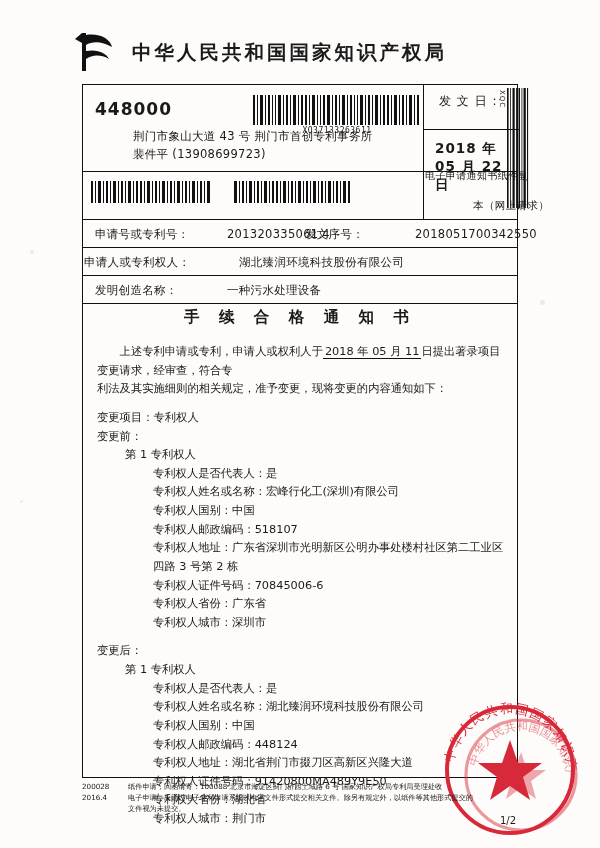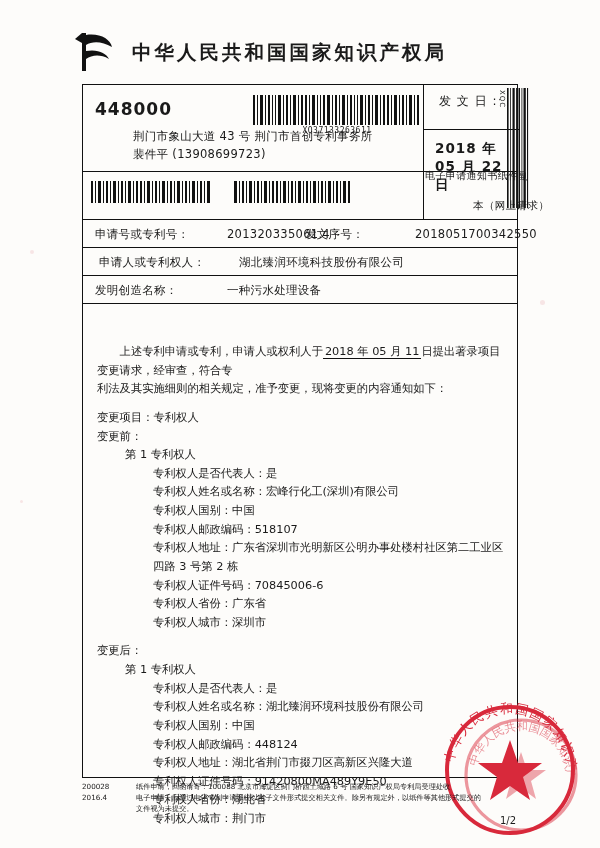--- a/index.html
+++ b/index.html
@@ -70,21 +70,21 @@
   .body-wrap{position:absolute;left:14px;top:258px;width:408px;font-size:11.3px;line-height:1.65;}
   .para{text-indent:2em;}
   .u{border-bottom:1px solid #111;padding:0 2px;}
   .blk{margin-top:10px;}
   .ind1{padding-left:28px;}
   .ind2{padding-left:56px;}
 
   
   .foot{
     position:absolute;left:82px;top:782px;width:436px;font-size:7.2px;line-height:1.5;
-    display:flex;gap:8px;
+    display:flex;
   }
   .foot-left{flex:0 0 46px;}
   .foot-right{flex:1;}
   .pageno{position:absolute;right:20px;bottom:22px;font-size:10px;}
 
   
   .side-bc{
     position:absolute;right:6px;top:88px;width:24px;height:120px;
   }
   .side-txt{
@@ -290,26 +290,27 @@
     </div>
 
     <div class="etype1">电子申请通知书纸件副</div>
     <div class="etype2">本（网上请求）</div>
 
     <div class="info-lbl" style="left:12px;top:142px;">申请号或专利号：</div>
     <div class="info-val" style="left:108px;top:142px;">201320335061.4</div>
     <div class="info-lbl" style="left:222px;top:142px;">发文序号：</div>
     <div class="info-val" style="left:296px;top:142px;">2018051700342550</div>
 
-    <div class="info-lbl" style="left:16px;top:170px;text-align:center;">申请人或专利权人：</div>
+    <div class="info-lbl" style="left:1px;top:170px;text-align:center;">申请人或专利权人：</div>
     <div class="info-val" style="left:120px;top:170px;color:#222;">湖北臻润环境科技股份有限公司</div>
 
     <div class="info-lbl" style="left:12px;top:198px;">发明创造名称：</div>
     <div class="info-val" style="left:108px;top:198px;">一种污水处理设备</div>
 
+    <div class="doc-title">手 续 合 格 通 知 书</div>
 
     <div class="body-wrap">
       <div class="para">
         <span>上述专利申请或专利，申请人或权利人于</span><span class="u">2018 年 05 月 11</span><span>日提出著录项目变更请求，经审查，符合专</span><br>
         <span>利法及其实施细则的相关规定，准予变更，现将变更的内容通知如下：</span>
       </div>
 
       <div class="blk">变更项目：专利权人</div>
       <div>变更前：</div>
       <div class="ind1">第 1 专利权人</div>

